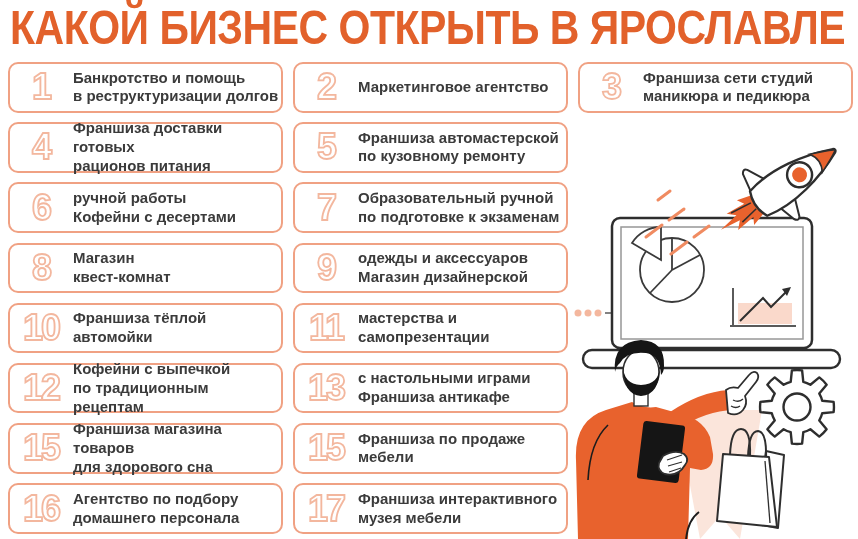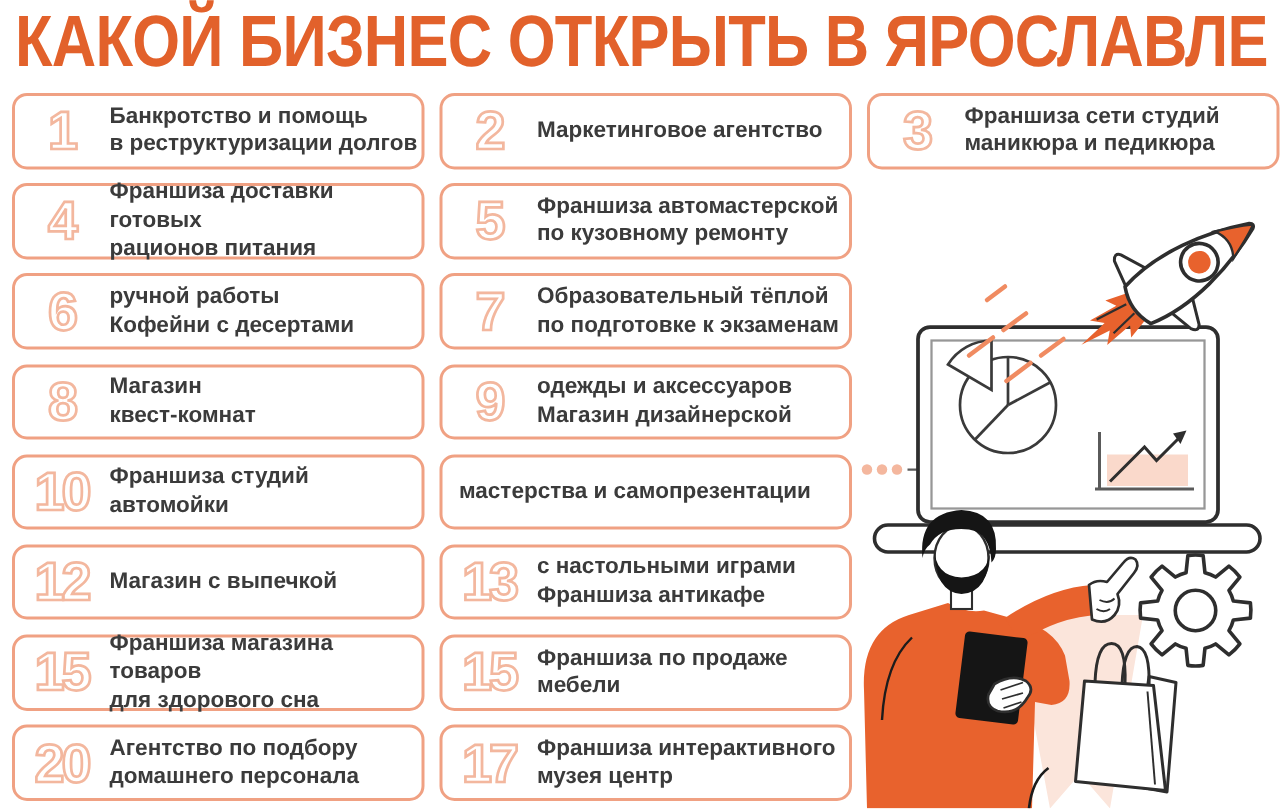--- a/index.html
+++ b/index.html
@@ -64,39 +64,40 @@
   <div class="card">
       <span class="num">8</span>
       <div class="txt">
         <span>Магазин</span>
         <span>квест-комнат</span>
       </div>
     </div>
   <div class="card">
       <span class="num">10</span>
       <div class="txt">
-        <span>Франшиза студий</span>
+        <span>Франшиза тёплой</span>
         <span>автомойки</span>
       </div>
     </div>
   <div class="card">
       <span class="num">12</span>
       <div class="txt">
-        <span>Магазин с выпечкой</span>
+        <span>Кофейни с выпечкой</span>
+        <span>по традиционным рецептам</span>
       </div>
     </div>
   <div class="card">
       <span class="num">15</span>
       <div class="txt">
         <span>Франшиза магазина товаров</span>
         <span>для здорового сна</span>
       </div>
     </div>
   <div class="card">
-      <span class="num">20</span>
+      <span class="num">16</span>
       <div class="txt">
         <span>Агентство по подбору</span>
         <span>домашнего персонала</span>
       </div>
     </div>
 </div>
 
 <div class="col col2">
   <div class="card">
       <span class="num">2</span>
@@ -107,32 +108,33 @@
   <div class="card">
       <span class="num">5</span>
       <div class="txt">
         <span>Франшиза автомастерской</span>
         <span>по кузовному ремонту</span>
       </div>
     </div>
   <div class="card">
       <span class="num">7</span>
       <div class="txt">
-        <span>Образовательный тёплой</span>
+        <span>Образовательный ручной</span>
         <span>по подготовке к экзаменам</span>
       </div>
     </div>
   <div class="card">
       <span class="num">9</span>
       <div class="txt">
         <span>одежды и аксессуаров</span>
         <span>Магазин дизайнерской</span>
       </div>
     </div>
   <div class="card">
+      <span class="num">11</span>
       <div class="txt">
         <span>мастерства и самопрезентации</span>
       </div>
     </div>
   <div class="card">
       <span class="num">13</span>
       <div class="txt">
         <span>с настольными играми</span>
         <span>Франшиза антикафе</span>
       </div>
@@ -141,21 +143,21 @@
       <span class="num">15</span>
       <div class="txt">
         <span>Франшиза по продаже</span>
         <span>мебели</span>
       </div>
     </div>
   <div class="card">
       <span class="num">17</span>
       <div class="txt">
         <span>Франшиза интерактивного</span>
-        <span>музея центр</span>
+        <span>музея мебели</span>
       </div>
     </div>
 </div>
 
 <div class="col col3">
   <div class="card">
       <span class="num">3</span>
       <div class="txt">
         <span>Франшиза сети студий</span>
         <span>маникюра и педикюра</span>

